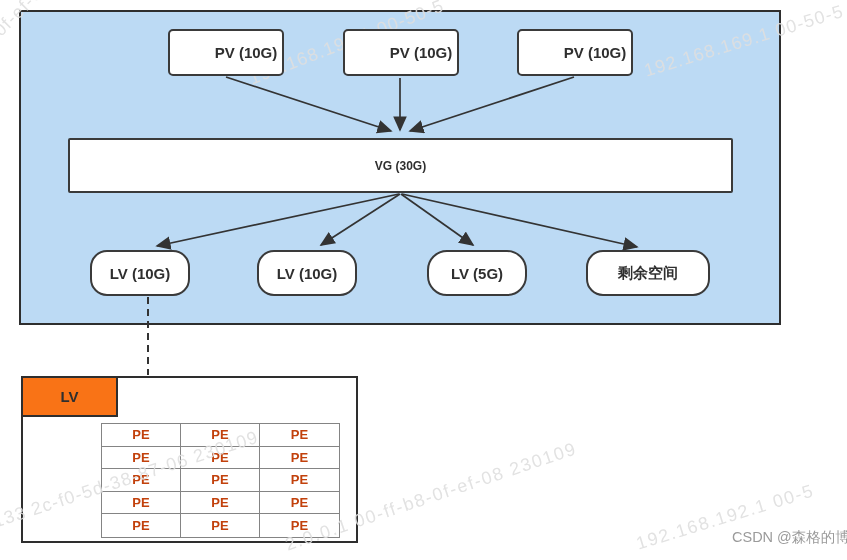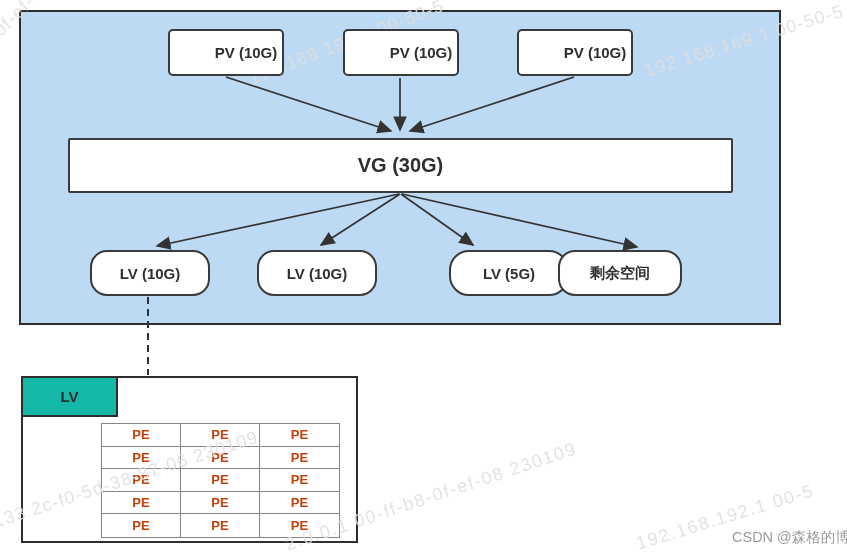--- a/index.html
+++ b/index.html
@@ -27,34 +27,34 @@
     background:#bcdaf4;border:2px solid #2e2e2e;box-sizing:border-box;z-index:1;
   }
   
   .node{
     position:absolute;display:flex;align-items:center;justify-content:center;
     background:#ffffff;border:2px solid #3a3a3a;box-sizing:border-box;
     font-weight:bold;font-size:15px;z-index:3;
   }
   .pv{width:116px;height:47px;top:29px;border-radius:5px;padding-left:40px;}
   .pv1{left:168px;} .pv2{left:343px;} .pv3{left:517px;}
-  .vg{left:68px;top:138px;width:665px;height:55px;border-radius:2px;font-size:20px;}
-  .lv{width:120px;height:46px;top:250px;border-radius:17px;}
-  .lv1{left:90px;} .lv2{left:257px;} .lv3{left:449px;border-radius:20px;}
-  .lv-rest{left:558px;width:124px;}
+  .vg{left:68px;top:138px;width:665px;height:55px;border-radius:2px;font-size:12px;}
+  .lv{width:100px;height:46px;top:250px;border-radius:17px;}
+  .lv1{left:90px;} .lv2{left:257px;} .lv3{left:427px;border-radius:20px;}
+  .lv-rest{left:586px;width:124px;}
   
   .arrows{position:absolute;left:0;top:0;z-index:4;pointer-events:none;}
   
   .lv-detail-box{
     position:absolute;left:21px;top:376px;width:337px;height:167px;
     background:transparent;border:2px solid #2e2e2e;box-sizing:border-box;z-index:1;
   }
   .lv-detail-tab{
     position:absolute;left:21px;top:376px;width:97px;height:41px;
-    background:#14b8a6;border:2px solid #2e2e2e;box-sizing:border-box;
+    background:#f97316;border:2px solid #2e2e2e;box-sizing:border-box;
     display:flex;align-items:center;justify-content:center;
     font-weight:bold;font-size:15px;z-index:1;
   }
   .pe-table{
     position:absolute;left:101px;top:423px;width:239px;height:115px;
     display:grid;grid-template-columns:repeat(3,1fr);grid-template-rows:repeat(5,1fr);
     border:1px solid #848484;box-sizing:border-box;background:transparent;z-index:1;
   }
   .pe-cell{
     display:flex;align-items:center;justify-content:center;

